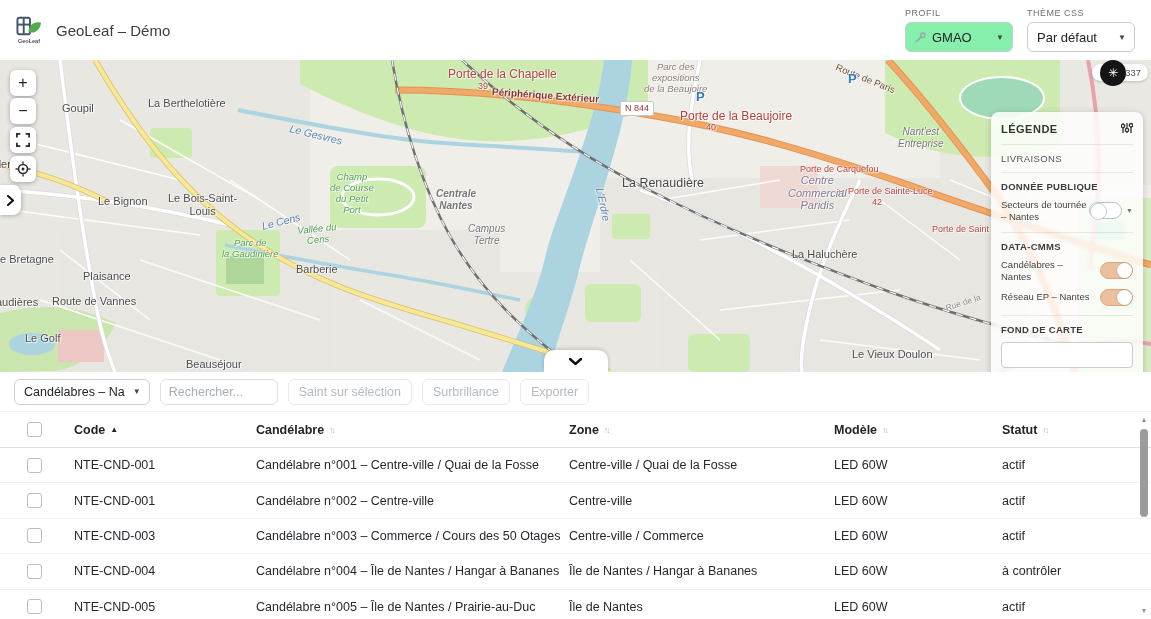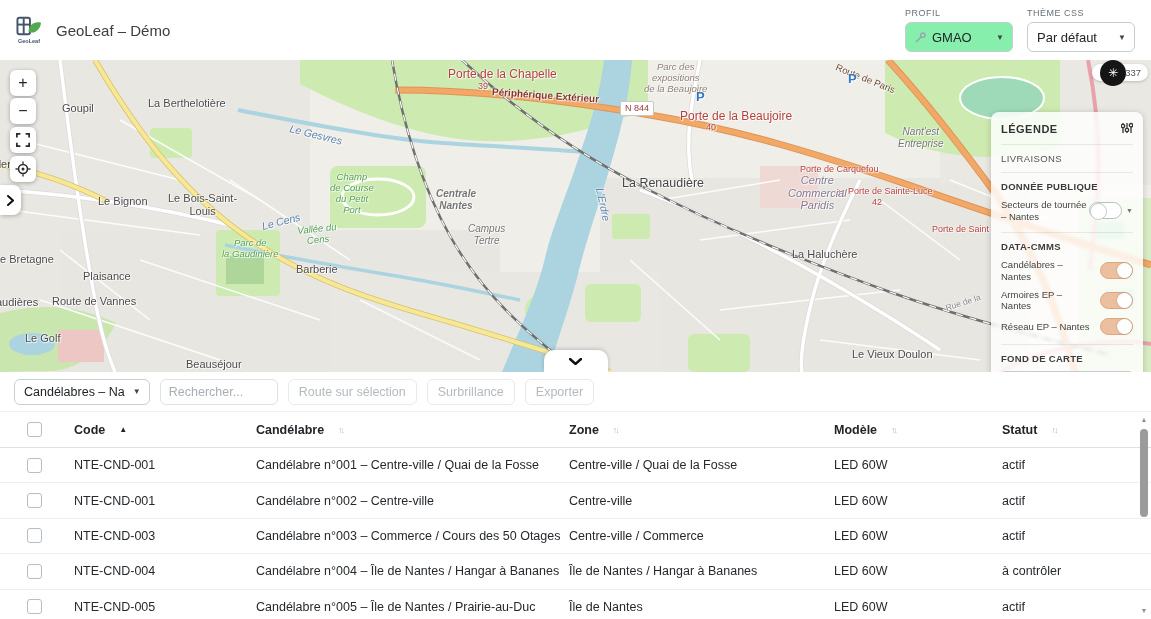--- a/index.html
+++ b/index.html
@@ -80,21 +80,21 @@
   .tb-input { height:26px; width:118px; border:1px solid #dde2e7; border-radius:6px; padding:0 8px; font-size:12.5px; color:#333;
     font-family:Liberation Sans, sans-serif; }
   .tb-input::placeholder { color:#a8aeb5; }
   .tb-btn { height:26px; border:1px solid #e7eaee; border-radius:6px; background:#fff; padding:0 10px;
     font-size:12.5px; color:#b4bac0; cursor:pointer; font-family:inherit; }
 
   
   .table-wrap { position:relative; height:207px; background:#fff; }
   .tgrid { display:grid; grid-template-columns:48px 182px 313px 265px 168px auto; align-items:center; padding-left:21px; }
   .thead { height:36px; border-bottom:1px solid #dde1e5; }
-  .thead .hcell { font-size:12.5px; font-weight:bold; color:#212529; display:flex; align-items:center; gap:14px; padding-left:5px; cursor:pointer; }
+  .thead .hcell { font-size:12.5px; font-weight:bold; color:#212529; display:flex; align-items:center; gap:5px; padding-left:5px; cursor:pointer; }
   .sort-both { font-size:9px; color:#b3bac1; letter-spacing:-2px; }
   .sort-asc { font-size:8px; color:#1d2430; }
   .trow { height:35.4px; border-bottom:1px solid #eef0f2; cursor:pointer; }
   .trow .cell { font-size:12.5px; color:#25292e; padding-left:5px; white-space:nowrap; overflow:hidden; }
   .cb { width:15px; height:15px; border:1.5px solid #b6bdc6; border-radius:3px; background:#fff; display:inline-block; cursor:pointer; }
   .cbcell { display:flex; align-items:center; padding-left:6px; }
 
   
   .vscroll { position:absolute; right:1px; top:3px; bottom:3px; width:12px; z-index:5; display:flex; flex-direction:column; align-items:center; }
   .vscroll .arr { font-size:7px; color:#8d9399; line-height:10px; cursor:pointer; }
@@ -364,26 +364,20 @@
     <div class="lg-divider"></div>
     <div class="lg-sub">DATA-CMMS</div>
     <div id="cmms-items">
         <div class="lg-row">
           <span class="lbl">Candélabres – Nantes</span>
           <span class="side">
             <span class="toggle on"></span>
           </span>
         </div>
         <div class="lg-row">
-          <span class="lbl">Armoires EP – Nantes</span>
-          <span class="side">
-            <span class="toggle on"></span>
-          </span>
-        </div>
-        <div class="lg-row">
           <span class="lbl">Réseau EP – Nantes</span>
           <span class="side">
             <span class="toggle on"></span>
           </span>
         </div>
       </div>
     <div class="lg-divider"></div>
     <div class="lg-sub">FOND DE CARTE</div>
     <div class="lg-select">
       
@@ -392,21 +386,21 @@
   </div>
 </div>
 
 <div class="toolbar">
   <div class="tb-select">
     <span>Candélabres – Na</span>
     <span class="caret">▼</span>
   </div>
   <input class="tb-input" type="text" placeholder="Rechercher..." style="">
   <span id="tb-buttons" style="display:flex;gap:10px;">
-      <button class="tb-btn">Route sur sélection</button>
+      <button class="tb-btn">Saint sur sélection</button>
       <button class="tb-btn">Surbrillance</button>
       <button class="tb-btn">Exporter</button>
     </span>
 </div>
 
 <div class="table-wrap">
   <div class="tgrid thead" id="thead">
       <div class="cbcell">
         <span class="cb"></span>
       </div>

